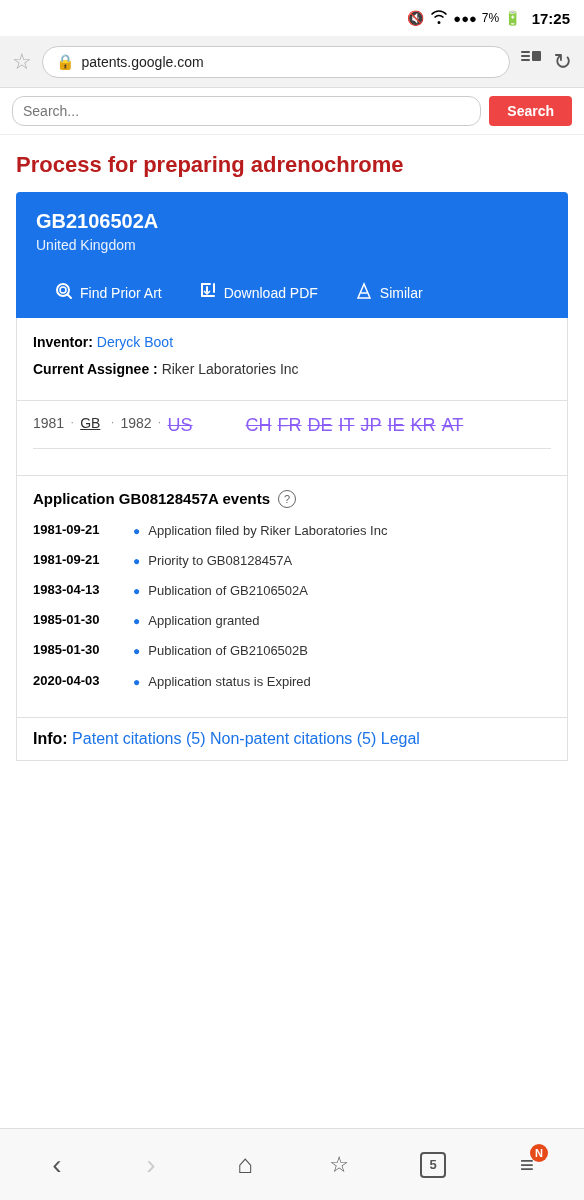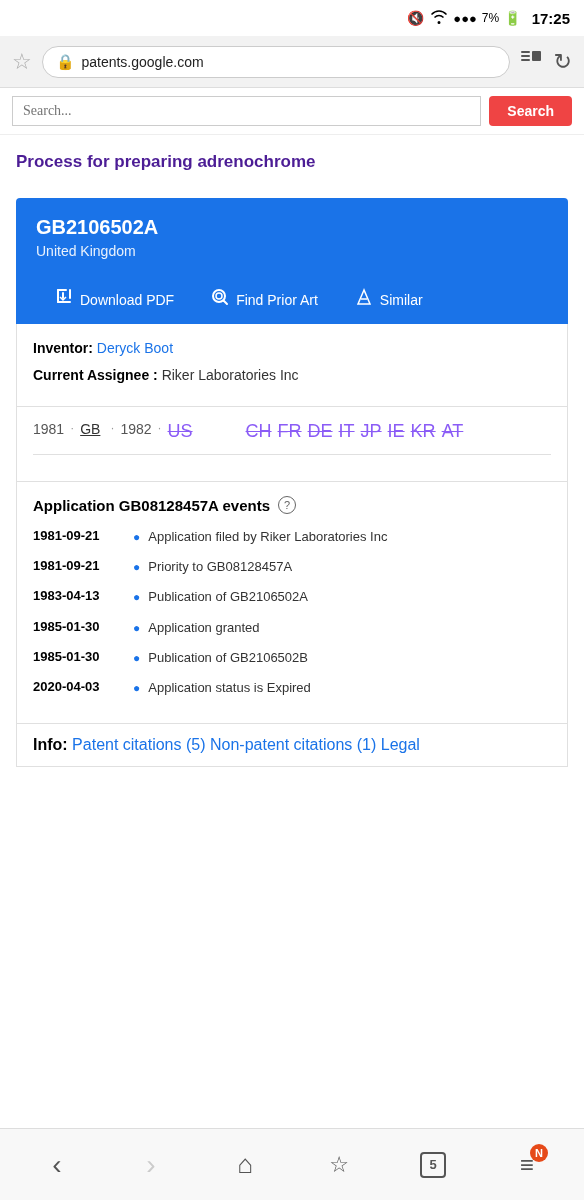--- a/index.html
+++ b/index.html
@@ -85,49 +85,48 @@
       background: #fff;
       padding: 8px 12px;
       display: flex;
       align-items: center;
       gap: 8px;
       border-bottom: 1px solid #eee;
     }
     .search-input-box {
       flex: 1;
       border: 1px solid #ccc;
-      border-radius: 0;
+      border-radius: 12px;
       padding: 6px 10px;
       font-size: 14px;
       color: #666;
-      font-family: Liberation Serif, serif;
     }
     .search-btn {
       background: #ef4444;
       color: #fff;
       border: none;
       border-radius: 4px;
       padding: 7px 18px;
       font-size: 14px;
       font-weight: bold;
       cursor: pointer;
     }
 
     
     .page-content {
       background: #fff;
       padding: 16px 16px 0 16px;
     }
 
     
     .patent-title {
-      font-size: 17px;
-      font-weight: bold;
-      color: #4c1d95;
-      margin-bottom: 25px;
+      font-size: 22px;
+      font-weight: bold;
+      color: #b91c1c;
+      margin-bottom: 12px;
       line-height: 1.3;
     }
 
     
     .patent-header-card {
       background: #1a73e8;
       border-radius: 4px 4px 0 0;
       padding: 18px 20px 0 20px;
     }
     .patent-number {
@@ -402,39 +401,39 @@
 
   <h1 class="patent-title">Process for preparing adrenochrome</h1>
 
   <div class="patent-header-card">
     <div class="patent-number">GB2106502A</div>
     <div class="patent-country">United Kingdom</div>
     <div class="patent-actions">
       <button class="patent-action-btn">
         <span class="btn-icon">
           <svg width="20" height="20" viewBox="0 0 20 20" fill="none">
+            <circle cx="9" cy="9" r="6" stroke="white" stroke-width="2" fill="none"></circle>
+            <line x1="13.5" y1="13.5" x2="17" y2="17" stroke="white" stroke-width="2" stroke-linecap="round"></line>
+            <circle cx="9" cy="9" r="3" stroke="white" stroke-width="1.5" fill="none"></circle>
+          </svg>
+        </span>
+        <span>Find Prior Art</span>
+      </button>
+      <button class="patent-action-btn">
+        <span class="btn-icon">
+          <svg width="20" height="20" viewBox="0 0 20 20" fill="none">
             <rect x="3" y="2" width="10" height="2" rx="1" fill="white"></rect>
             <rect x="3" y="2" width="2" height="14" rx="1" fill="white"></rect>
             <rect x="3" y="14" width="14" height="2" rx="1" fill="white"></rect>
             <rect x="15" y="2" width="2" height="10" rx="1" fill="white"></rect>
             <rect x="8" y="5" width="2" height="7" rx="1" fill="white"></rect>
             <path d="M6 10l3 3 3-3" stroke="white" stroke-width="1.5" fill="none"></path>
           </svg>
         </span>
         <span>Download PDF</span>
-      </button>
-      <button class="patent-action-btn">
-        <span class="btn-icon">
-          <svg width="20" height="20" viewBox="0 0 20 20" fill="none">
-            <circle cx="9" cy="9" r="6" stroke="white" stroke-width="2" fill="none"></circle>
-            <line x1="13.5" y1="13.5" x2="17" y2="17" stroke="white" stroke-width="2" stroke-linecap="round"></line>
-            <circle cx="9" cy="9" r="3" stroke="white" stroke-width="1.5" fill="none"></circle>
-          </svg>
-        </span>
-        <span>Find Prior Art</span>
       </button>
       <button class="patent-action-btn">
         <span class="btn-icon">
           <svg width="20" height="20" viewBox="0 0 20 20" fill="none">
             <path d="M10 3L4 17h12L10 3z" stroke="white" stroke-width="1.5" fill="none"></path>
             <line x1="7" y1="12" x2="13" y2="12" stroke="white" stroke-width="1.5"></line>
           </svg>
         </span>
         <span>Similar</span>
       </button>
@@ -511,21 +510,21 @@
       <span class="event-dot">●</span>
       <span class="event-desc">Application status is Expired</span>
     </div>
   </div>
 
   <div class="info-links-section">
     <span class="info-links-label">Info:</span>
     <span> </span>
     <a class="info-links-link" href="#">Patent citations (5)</a>
     <span style="color:#555;"> </span>
-    <a class="info-links-link" href="#">Non-patent citations (1)</a>
+    <a class="info-links-link" href="#">Non-patent citations (5)</a>
     <span style="color:#555;"> </span>
     <a class="info-links-link" href="#">Legal</a>
   </div>
 
 </div>
 
 <div class="bottom-nav">
   <div class="nav-btn">
     <span class="nav-icon" style="font-size:28px;">‹</span>
   </div>

